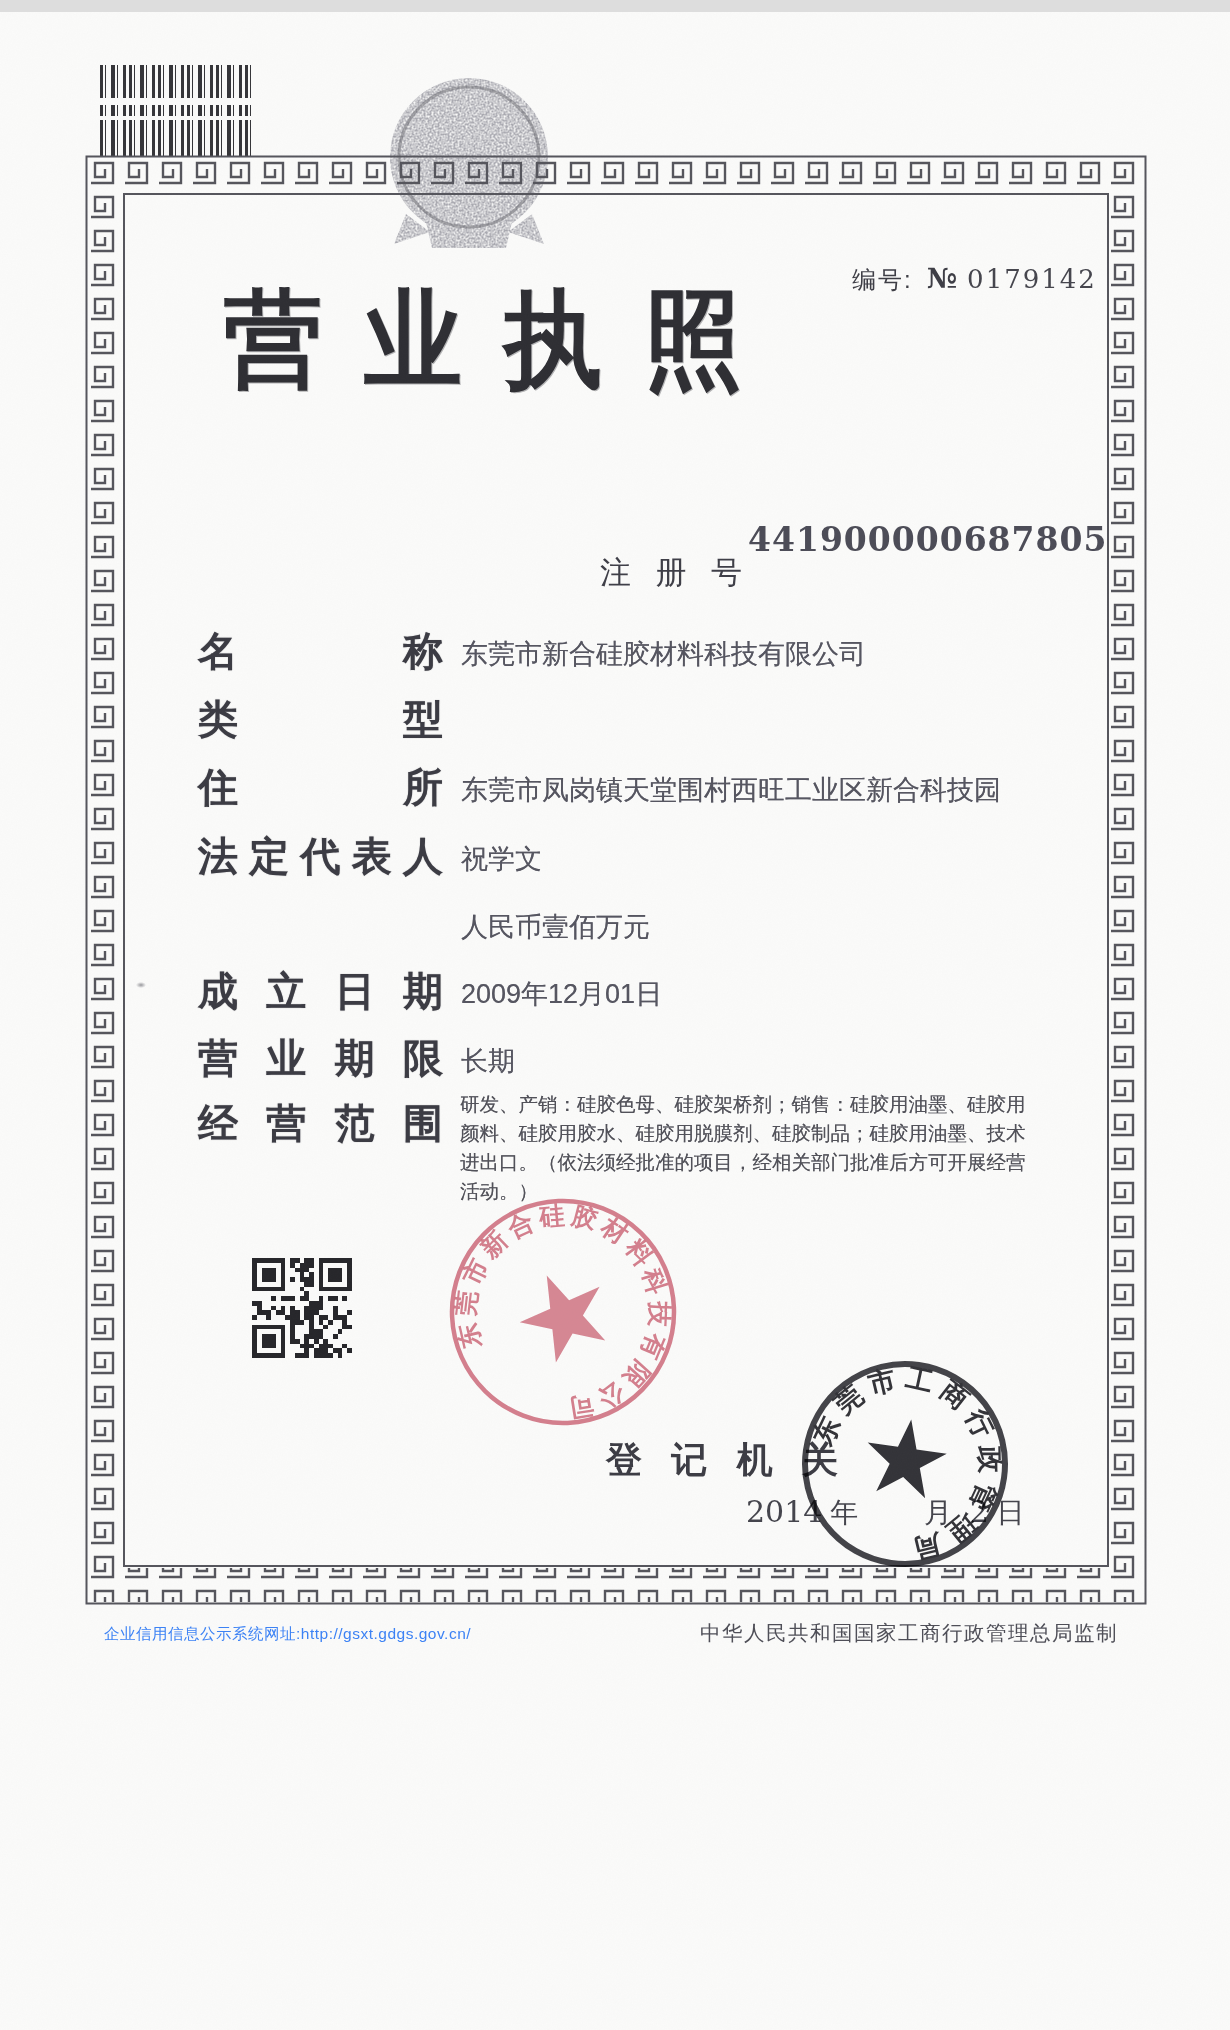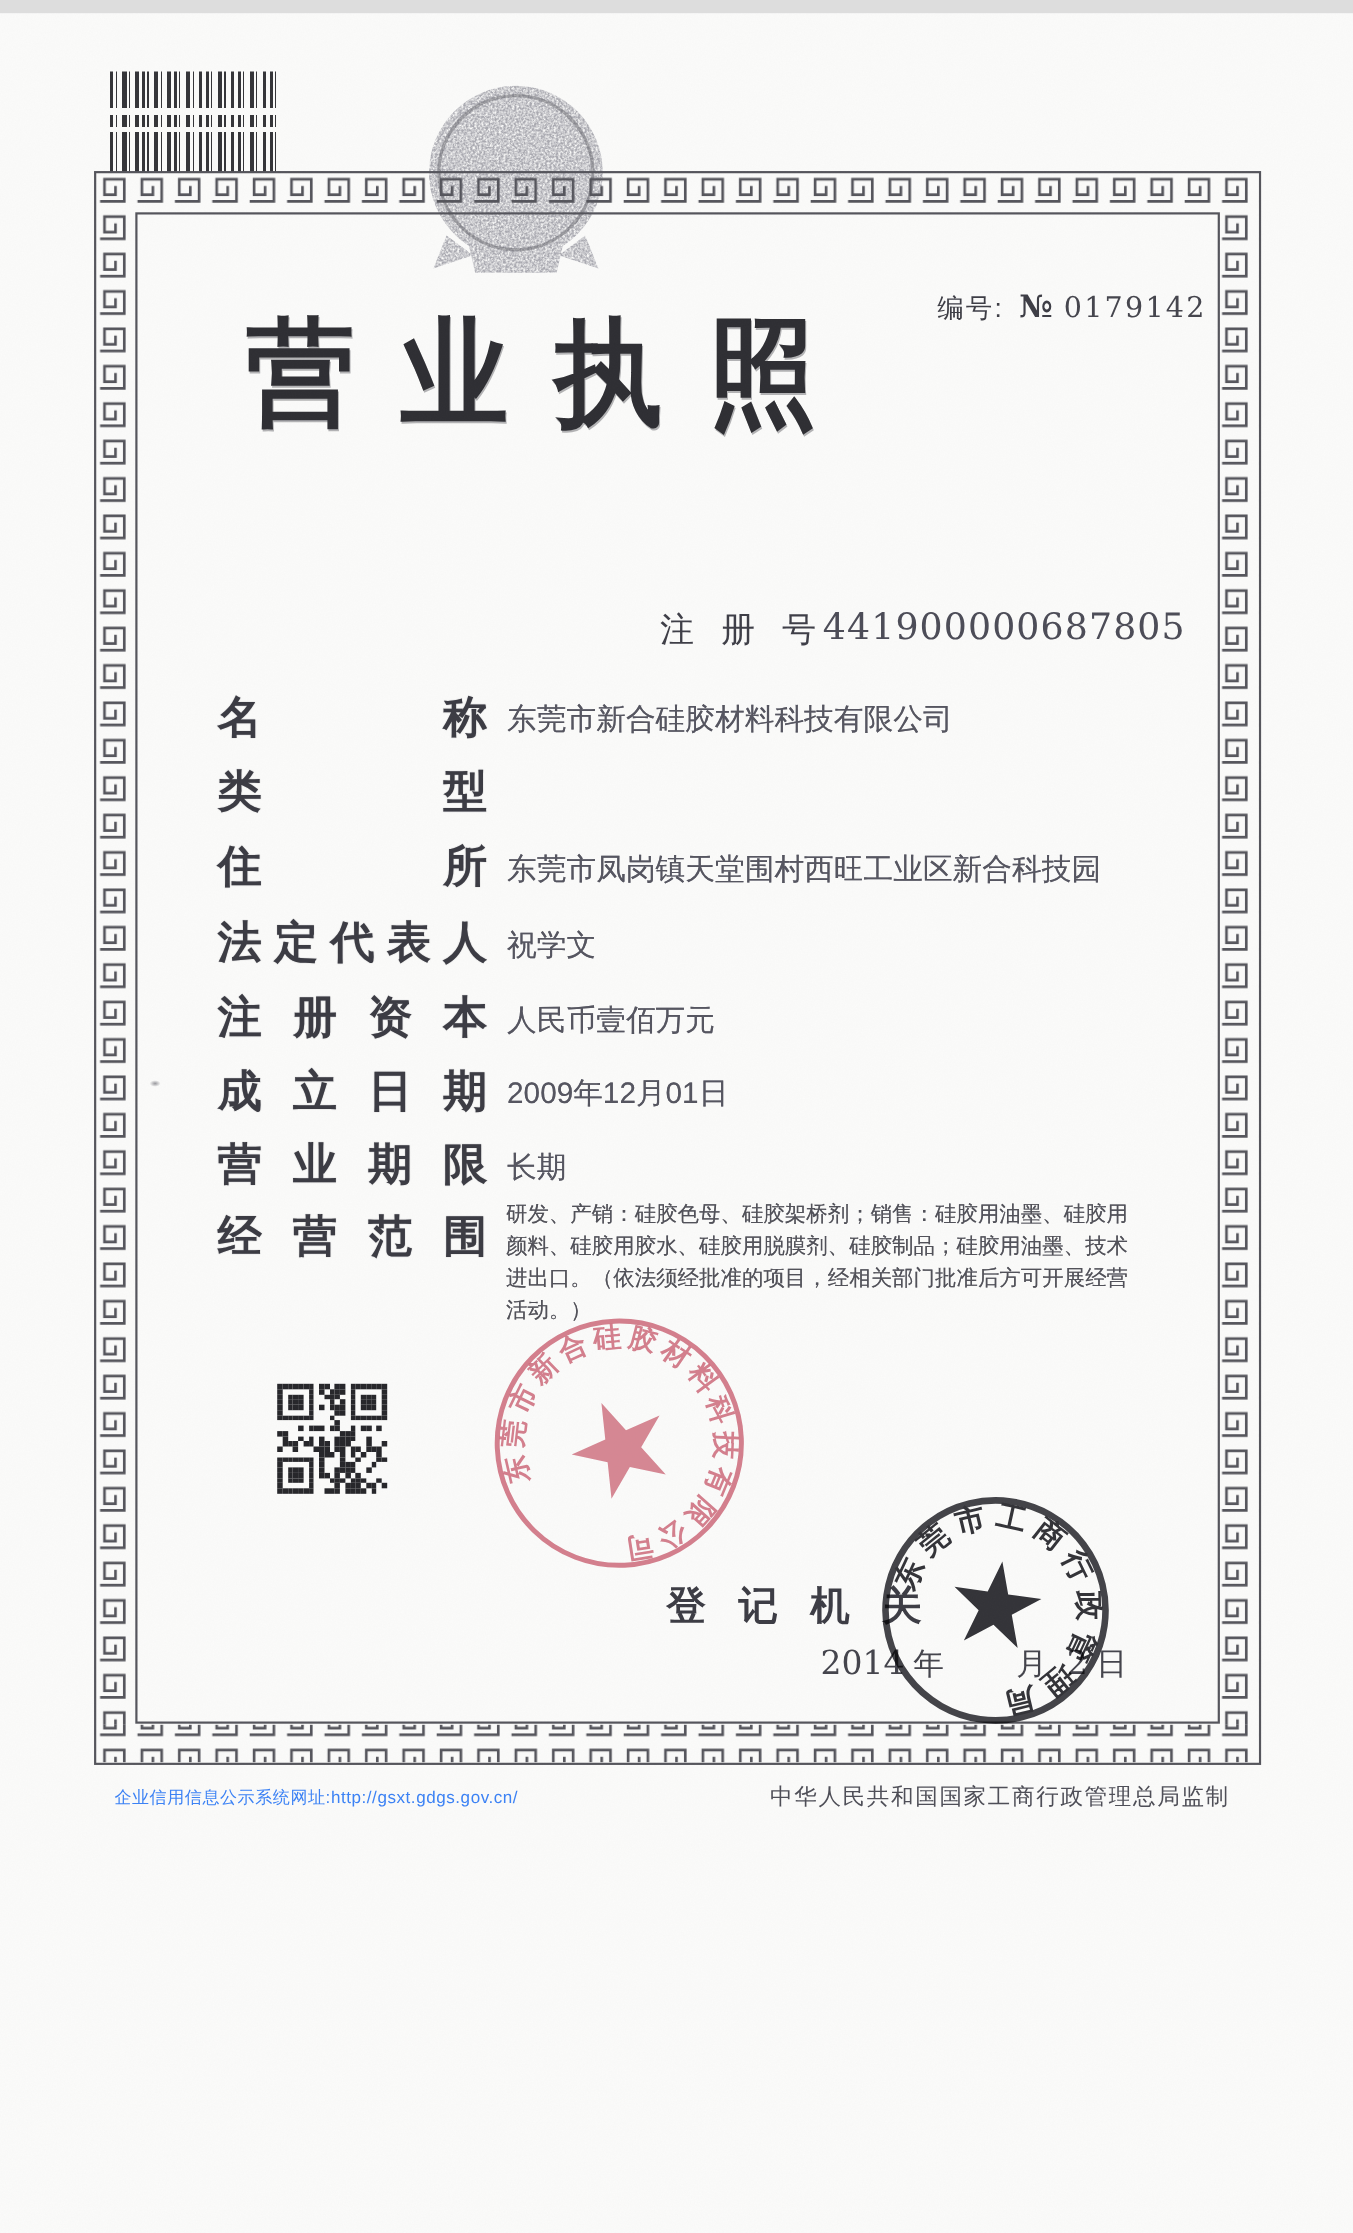--- a/index.html
+++ b/index.html
@@ -30,21 +30,21 @@
   .serial .digits{font-family:"DejaVu Serif",serif;font-size:26px;letter-spacing:2px;color:#45454d;}
 
   
   .title{left:224px;top:258px;font-size:98px;font-weight:900;letter-spacing:42px;color:#2e2e33;
     transform:scaleY(1.08);transform-origin:top left;white-space:nowrap;
     text-shadow:1px 1px 0 rgba(46,46,51,.35);}
 
   
   .regno-label{left:600px;top:540px;width:142px;font-size:31px;color:#3e3e47;
     text-align:justify;text-align-last:justify;}
-  .regno-value{left:748px;top:538px;font-family:"DejaVu Serif",serif;font-size:33px;letter-spacing:1px;color:#4c4c57;}
+  .regno-value{left:748px;top:508px;font-family:"DejaVu Serif",serif;font-size:33px;letter-spacing:1px;color:#4c4c57;font-weight:bold;}
 
   
   .flabel{left:198px;width:245px;font-size:40px;font-weight:bold;color:#3b3b43;
     text-align:justify;text-align-last:justify;text-shadow:0 0 1px rgba(59,59,67,.5);}
   .fvalue{left:461px;font-size:27px;color:#555560;white-space:nowrap;text-shadow:0 0 .6px rgba(85,85,96,.7);}
   .scope{left:460px;top:1078px;width:600px;font-size:19.5px;line-height:29px;color:#515159;
     text-shadow:0 0 .5px rgba(81,81,89,.7);}
   .scope div{white-space:nowrap;}
   .smudge{left:136px;top:970px;width:10px;height:6px;background:radial-gradient(closest-side,rgba(70,70,80,.55),rgba(70,70,80,0));}
 
@@ -125,21 +125,20 @@
   <div class="abs fvalue" style="top:624px">东莞市新合硅胶材料科技有限公司</div>
 
   <div class="abs flabel" style="top:680px">类型</div>
 
   <div class="abs flabel" style="top:748px">住所</div>
   <div class="abs fvalue" style="top:760px">东莞市凤岗镇天堂围村西旺工业区新合科技园</div>
 
   <div class="abs flabel" style="top:817px">法定代表人</div>
   <div class="abs fvalue" style="top:829px">祝学文</div>
 
-  <div class="abs flabel" style="top:885px">注册资本</div>
   <div class="abs fvalue" style="top:897px">人民币壹佰万元</div>
 
   <div class="abs flabel" style="top:952px">成立日期</div>
   <div class="abs fvalue" style="top:964px">2009年12月01日</div>
   <div class="abs smudge"></div>
 
   <div class="abs flabel" style="top:1019px">营业期限</div>
   <div class="abs fvalue" style="top:1031px">长期</div>
 
   <div class="abs flabel" style="top:1084px">经营范围</div>

